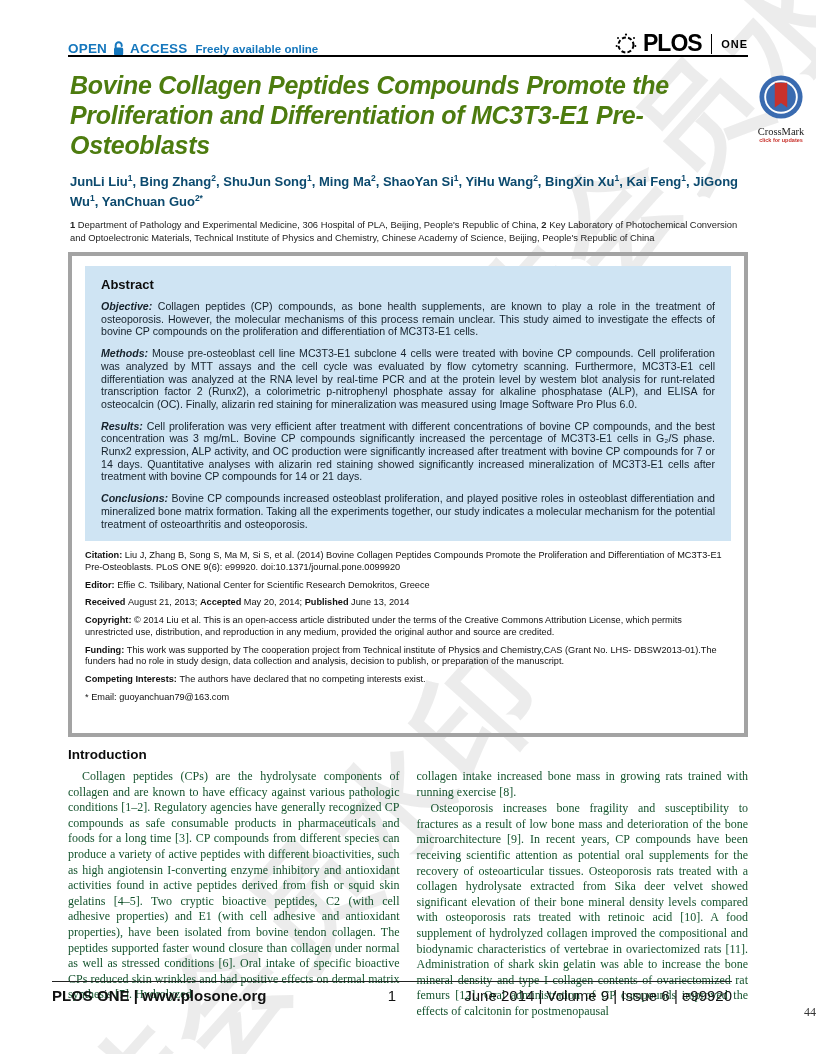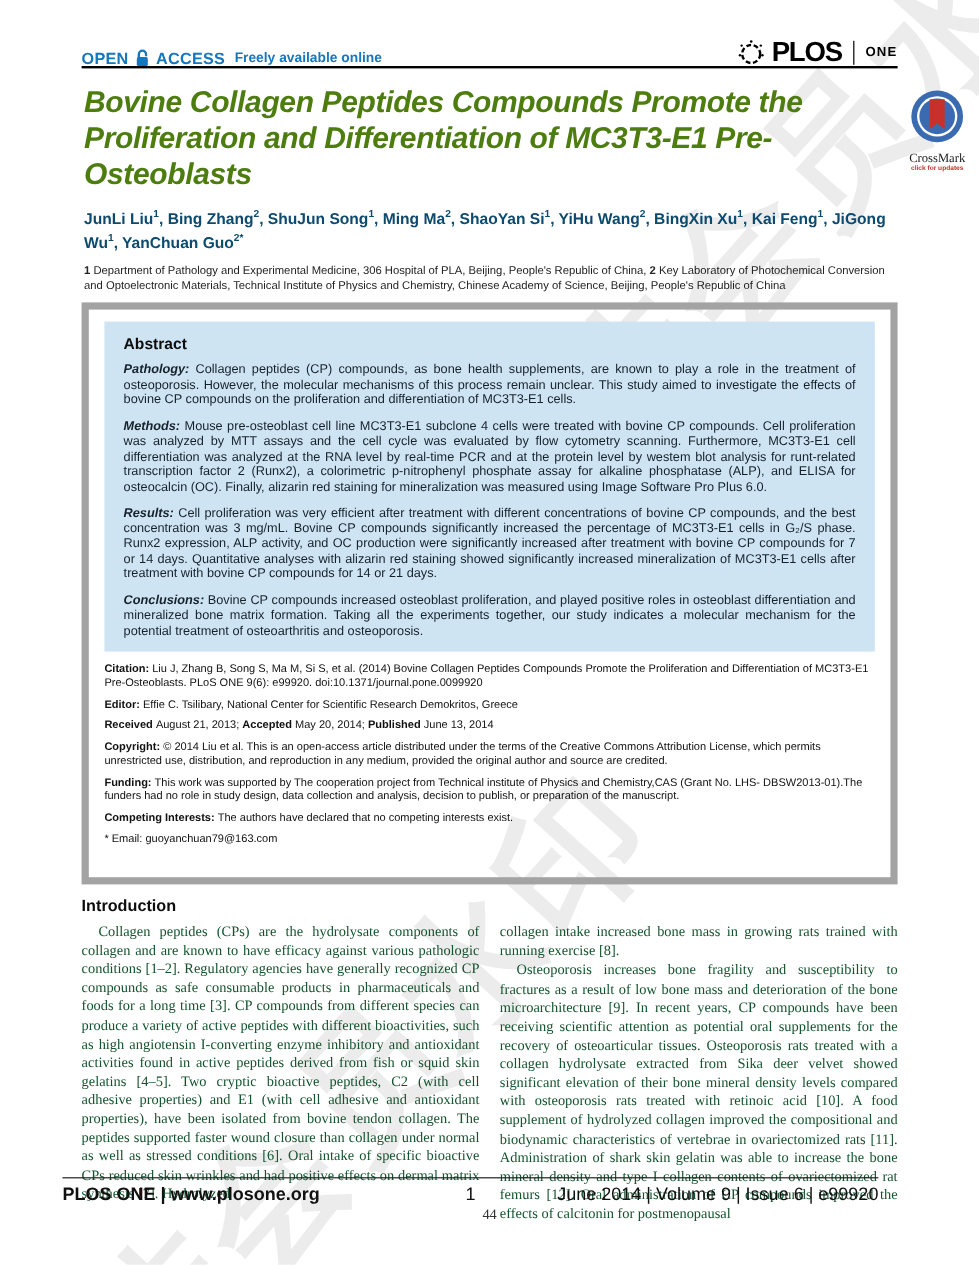--- a/index.html
+++ b/index.html
@@ -32,21 +32,21 @@
   .title{position:absolute;left:70px;top:70px;width:625px;font-size:25px;font-weight:bold;line-height:1.2;letter-spacing:-0.3px;color:#4d7c0f;font-style:italic;}
   .crossmark{position:absolute;left:752px;top:74px;width:58px;text-align:center;cursor:pointer;}
   .crossmark .cm-title{font-family:"Liberation Serif",serif;font-size:10.5px;font-weight:normal;color:#222;margin-top:2px;}
   .crossmark .cm-sub{font-size:5.5px;color:#c8312b;font-weight:bold;}
   .authors{position:absolute;left:70px;top:172px;width:672px;font-size:13px;font-weight:bold;line-height:1.55;color:#0c4a6e;}
   .authors sup{font-size:8.5px;}
   .affiliations{position:absolute;left:70px;top:219px;width:674px;font-size:9.4px;line-height:1.38;color:#222;}
   .affiliations .b{font-weight:bold;}
 
   
-  .meta-box{position:absolute;left:68px;top:252px;width:680px;height:485px;border:6px solid #a3a3a3;box-sizing:border-box;padding:10px 13px 8px;overflow:hidden;background:transparent;}
+  .meta-box{position:absolute;left:68px;top:252px;width:680px;height:485px;border:4px solid #a3a3a3;box-sizing:border-box;padding:10px 13px 8px;overflow:hidden;background:transparent;}
   .abstract-box{background:#cfe4f3;padding:9px 16px 11px;}
   .abstract-heading{font-size:13px;font-weight:bold;margin:2px 0 8px;color:#0d0d0d;}
   .abs-p{margin:0 0 9px;font-size:10.6px;line-height:1.2;text-align:justify;color:#15212b;}
   .abs-p:last-child{margin-bottom:0;}
   .abs-label{font-weight:bold;font-style:italic;}
   .metadata{margin-top:9px;}
   .meta-p{margin:0 0 6.5px;font-size:9.2px;line-height:1.24;color:#111;text-align:left;}
   .meta-p .b{font-weight:bold;}
 
   
@@ -55,21 +55,21 @@
   .cols{display:flex;gap:17px;}
   .col{width:332px;font-family:"Liberation Serif",serif;font-size:12px;line-height:1.3;text-align:justify;color:#14532d;}
   .body-p{margin:0 0 1px;}
   .body-p.indent{text-indent:14px;}
 
   
   .footer{position:absolute;left:52px;top:981px;width:680px;border-top:1.5px solid #222;padding-top:5px;font-size:15px;color:#111;}
   .footer .fl{position:absolute;left:0;top:5px;font-weight:bold;}
   .footer .fc{position:absolute;left:0;right:0;top:5px;text-align:center;}
   .footer .fr{position:absolute;right:0;top:5px;}
-  .page-num{position:absolute;left:0;top:1005px;width:816px;text-align:center;font-family:"Liberation Serif",serif;font-size:12px;color:#333;}
+  .page-num{position:absolute;left:0;top:1005px;width:816px;text-align:right;font-family:"Liberation Serif",serif;font-size:12px;color:#333;}
 </style>
 </head>
 <body>
 
 <div class="wm wm1">非会员水印</div>
 <div class="wm wm2">非会员水印</div>
 
 <div class="layer">
 
   <div class="header">
@@ -117,21 +117,21 @@
     <div class="cm-sub">click for updates</div>
   </div>
 
   <div class="authors"><span>JunLi Liu</span><sup>1</sup>, <span>Bing Zhang</span><sup>2</sup>, <span>ShuJun Song</span><sup>1</sup>, <span>Ming Ma</span><sup>2</sup>, <span>ShaoYan Si</span><sup>1</sup>, <span>YiHu Wang</span><sup>2</sup>, <span>BingXin Xu</span><sup>1</sup>, <span>Kai Feng</span><sup>1</sup>, <span>JiGong Wu</span><sup>1</sup>, <span>YanChuan Guo</span><sup>2*</sup></div>
   <div class="affiliations"><span class="b">1 </span><span>Department of Pathology and Experimental Medicine, 306 Hospital of PLA, Beijing, People's Republic of China, </span><span class="b">2 </span><span>Key Laboratory of Photochemical Conversion and Optoelectronic Materials, Technical Institute of Physics and Chemistry, Chinese Academy of Science, Beijing, People's Republic of China</span></div>
 
   <div class="meta-box">
     <div class="abstract-box">
       <div class="abstract-heading">Abstract</div>
       <div>
-          <p class="abs-p"><span class="abs-label">Pathology: </span>Collagen peptides (CP) compounds, as bone health supplements, are known to play a role in the treatment of osteoporosis. However, the molecular mechanisms of this process remain unclear. This study aimed to investigate the effects of bovine CP compounds on the proliferation and differentiation of MC3T3-E1 cells.</p>
+          <p class="abs-p"><span class="abs-label">Objective: </span>Collagen peptides (CP) compounds, as bone health supplements, are known to play a role in the treatment of osteoporosis. However, the molecular mechanisms of this process remain unclear. This study aimed to investigate the effects of bovine CP compounds on the proliferation and differentiation of MC3T3-E1 cells.</p>
           <p class="abs-p"><span class="abs-label">Methods: </span>Mouse pre-osteoblast cell line MC3T3-E1 subclone 4 cells were treated with bovine CP compounds. Cell proliferation was analyzed by MTT assays and the cell cycle was evaluated by flow cytometry scanning. Furthermore, MC3T3-E1 cell differentiation was analyzed at the RNA level by real-time PCR and at the protein level by westem blot analysis for runt-related transcription factor 2 (Runx2), a colorimetric p-nitrophenyl phosphate assay for alkaline phosphatase (ALP), and ELISA for osteocalcin (OC). Finally, alizarin red staining for mineralization was measured using Image Software Pro Plus 6.0.</p>
           <p class="abs-p"><span class="abs-label">Results: </span>Cell proliferation was very efficient after treatment with different concentrations of bovine CP compounds, and the best concentration was 3 mg/mL. Bovine CP compounds significantly increased the percentage of MC3T3-E1 cells in G₂/S phase. Runx2 expression, ALP activity, and OC production were significantly increased after treatment with bovine CP compounds for 7 or 14 days. Quantitative analyses with alizarin red staining showed significantly increased mineralization of MC3T3-E1 cells after treatment with bovine CP compounds for 14 or 21 days.</p>
           <p class="abs-p"><span class="abs-label">Conclusions: </span>Bovine CP compounds increased osteoblast proliferation, and played positive roles in osteoblast differentiation and mineralized bone matrix formation. Taking all the experiments together, our study indicates a molecular mechanism for the potential treatment of osteoarthritis and osteoporosis.</p>
         </div>
     </div>
     <div class="metadata">
         <p class="meta-p"><span class="b">Citation: </span><span>Liu J, Zhang B, Song S, Ma M, Si S, et al. (2014) Bovine Collagen Peptides Compounds Promote the Proliferation and Differentiation of MC3T3-E1 Pre-Osteoblasts. PLoS ONE 9(6): e99920. doi:10.1371/journal.pone.0099920</span></p>
         <p class="meta-p"><span class="b">Editor: </span><span>Effie C. Tsilibary, National Center for Scientific Research Demokritos, Greece</span></p>
         <p class="meta-p"><span class="b">Received </span><span>August 21, 2013; </span><span class="b">Accepted </span><span>May 20, 2014; </span><span class="b">Published </span><span>June 13, 2014</span></p>
         <p class="meta-p"><span class="b">Copyright: </span><span>© 2014 Liu et al. This is an open-access article distributed under the terms of the Creative Commons Attribution License, which permits unrestricted use, distribution, and reproduction in any medium, provided the original author and source are credited.</span></p>

